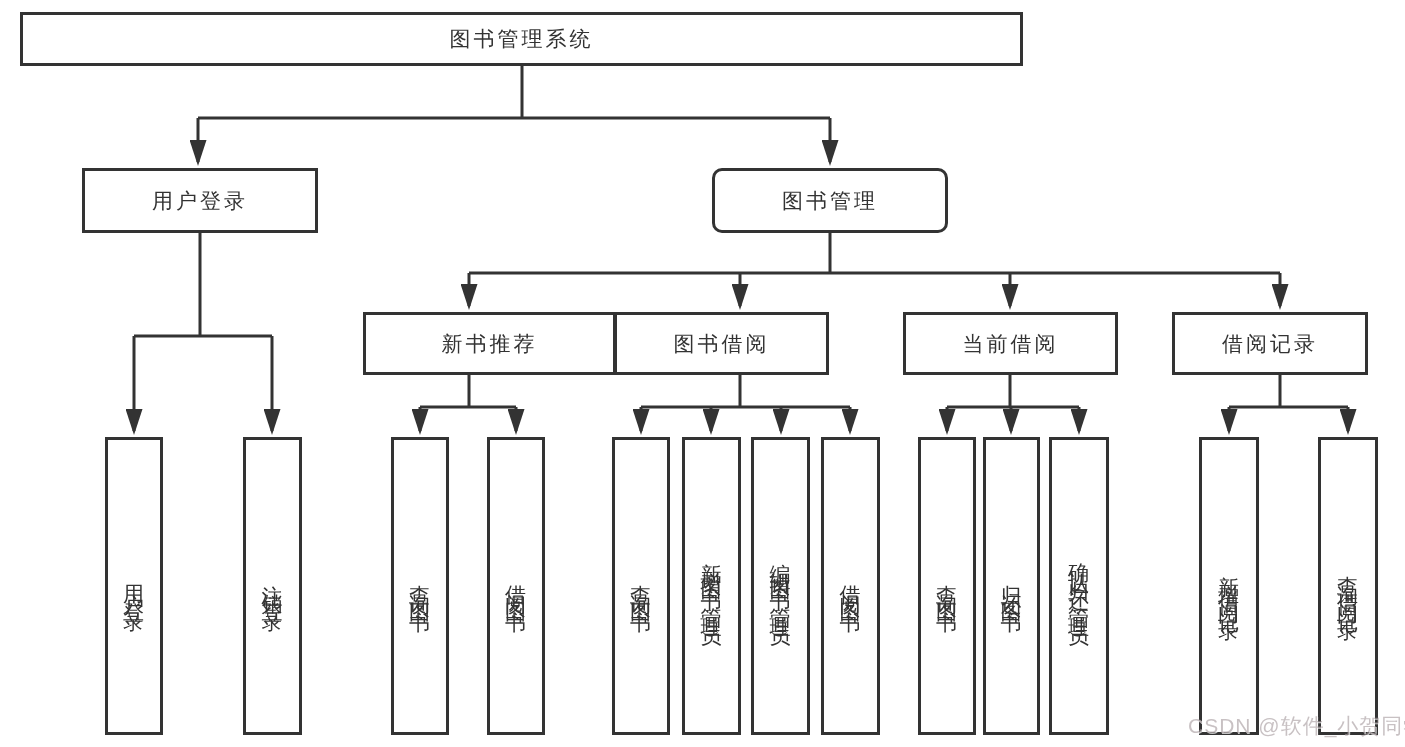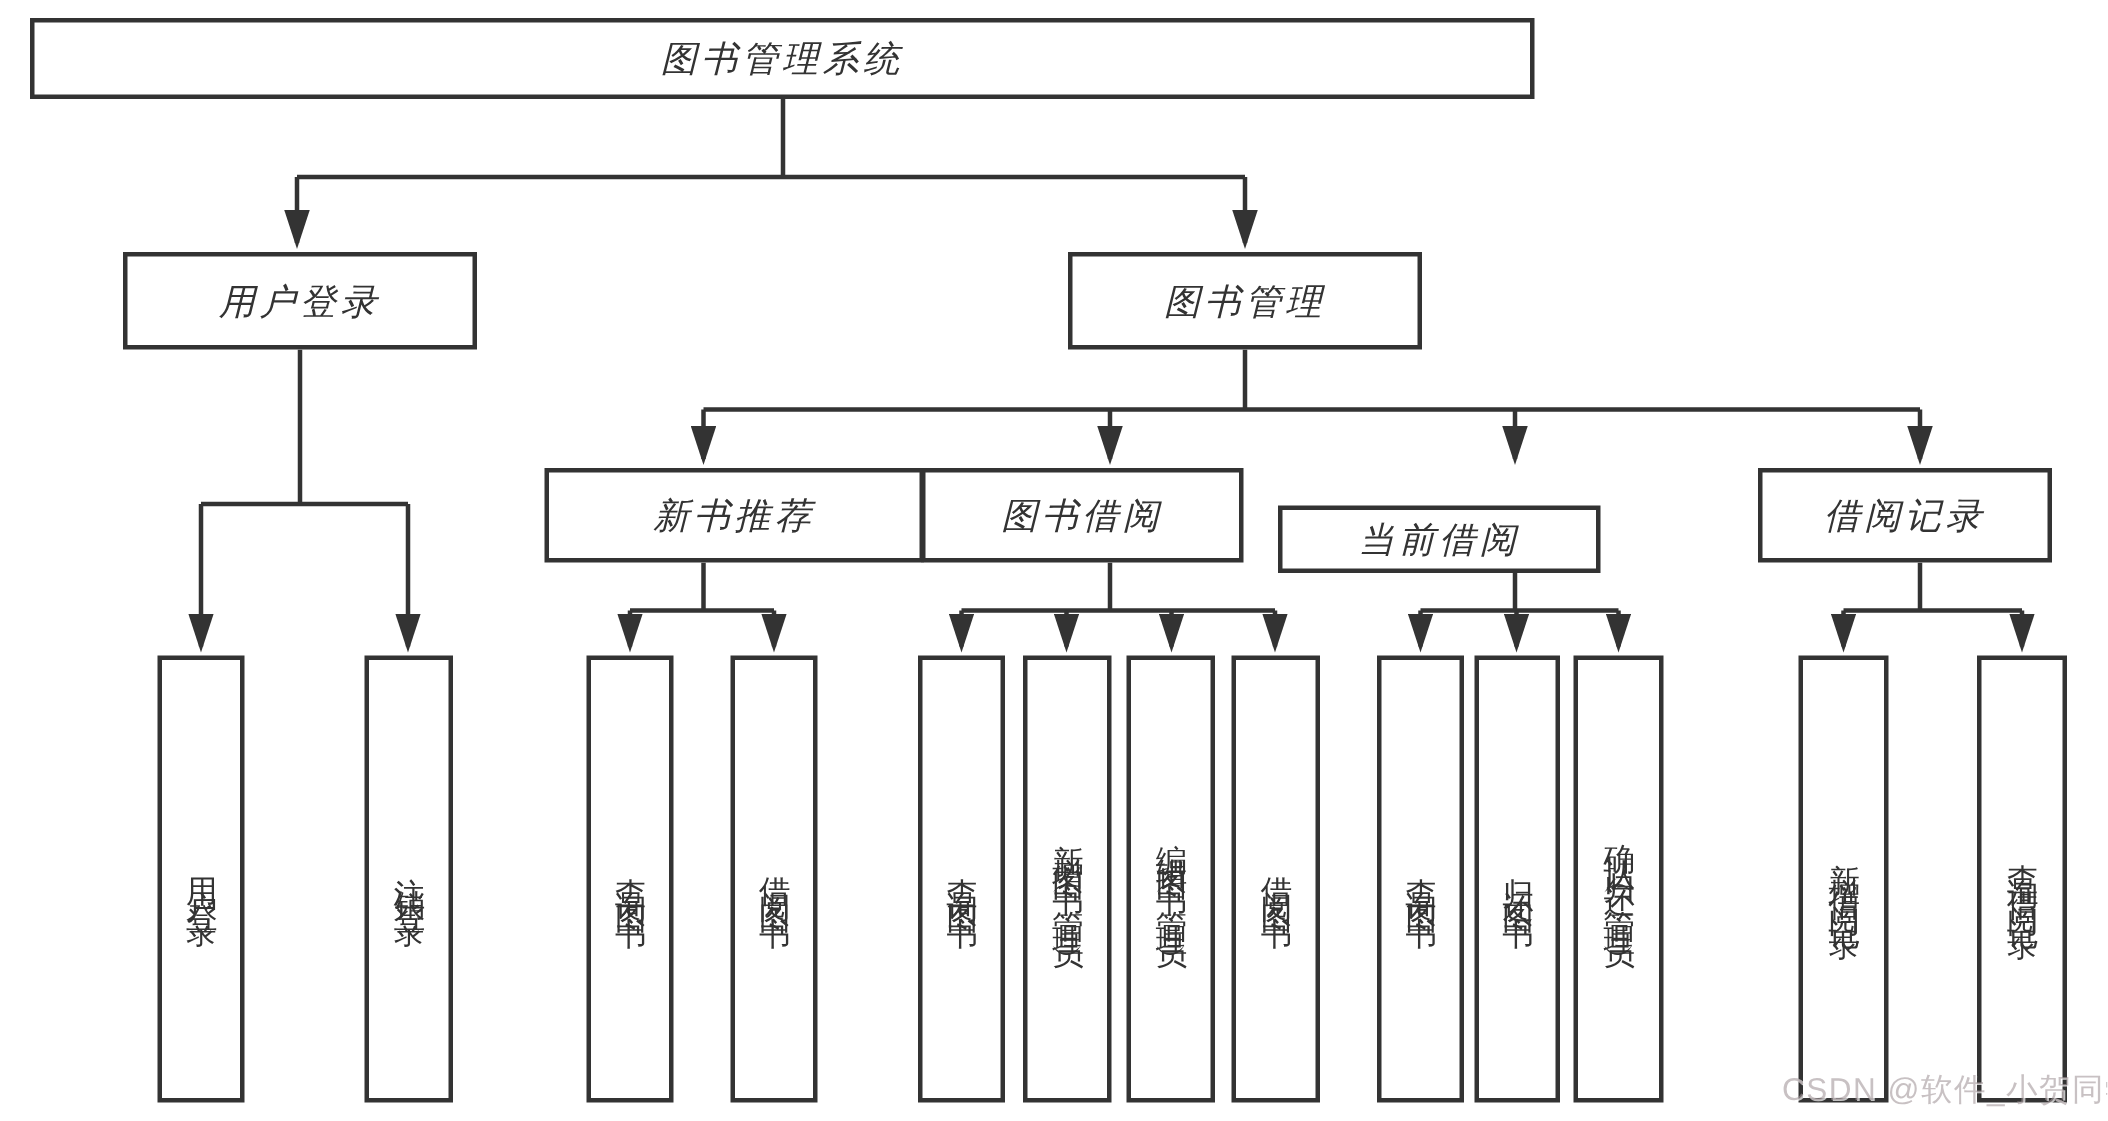--- a/index.html
+++ b/index.html
@@ -13,36 +13,36 @@
   #wires{position:absolute;left:0;top:0;width:1405px;height:747px;z-index:1;}
   .box{
     position:absolute;
     box-sizing:border-box;
     border:3px solid #333333;
     background:#ffffff;
     display:flex;align-items:center;justify-content:center;
     color:#333333;
     z-index:2;
   }
-  .h-box{font-size:24px;letter-spacing:3px;white-space:nowrap;font-style:italic;}
+  .h-box{font-size:21px;letter-spacing:3px;white-space:nowrap;}
   .v-box{font-size:21px;}
   .v-box .vtext{
     writing-mode:vertical-rl;
     text-orientation:mixed;
     letter-spacing:9px;
     line-height:1;
     white-space:nowrap;
   }
   
   .n-root          {left:20px;  top:12px;  width:1003px; height:54px;}
   .n-user-login    {left:82px;  top:168px; width:236px;  height:65px;}
-  .n-book-mgmt     {left:712px; top:168px; width:236px;  height:65px;}
+  .n-book-mgmt     {left:712px; top:168px; width:236px;  height:65px;border-radius:10px;}
   .n-new-book      {left:363px; top:312px; width:253px;  height:63px;}
   .n-book-borrow   {left:614px; top:312px; width:215px;  height:63px;}
-  .n-cur-borrow    {left:852px; top:312px; width:215px;  height:45px;margin-top:25px;}
+  .n-cur-borrow    {left:903px; top:312px; width:215px;  height:63px;}
   .n-borrow-record {left:1172px;top:312px; width:196px;  height:63px;}
   .leaf{top:437px;height:298px;}
   .l-user-login    {left:105px; width:58px;}
   .l-logout        {left:243px; width:59px;}
   .l-nb-query      {left:391px; width:58px;}
   .l-nb-borrow     {left:487px; width:58px;}
   .l-bb-query      {left:612px; width:58px;}
   .l-bb-add        {left:682px; width:59px;}
   .l-bb-edit       {left:751px; width:59px;}
   .l-bb-borrow     {left:821px; width:59px;}

